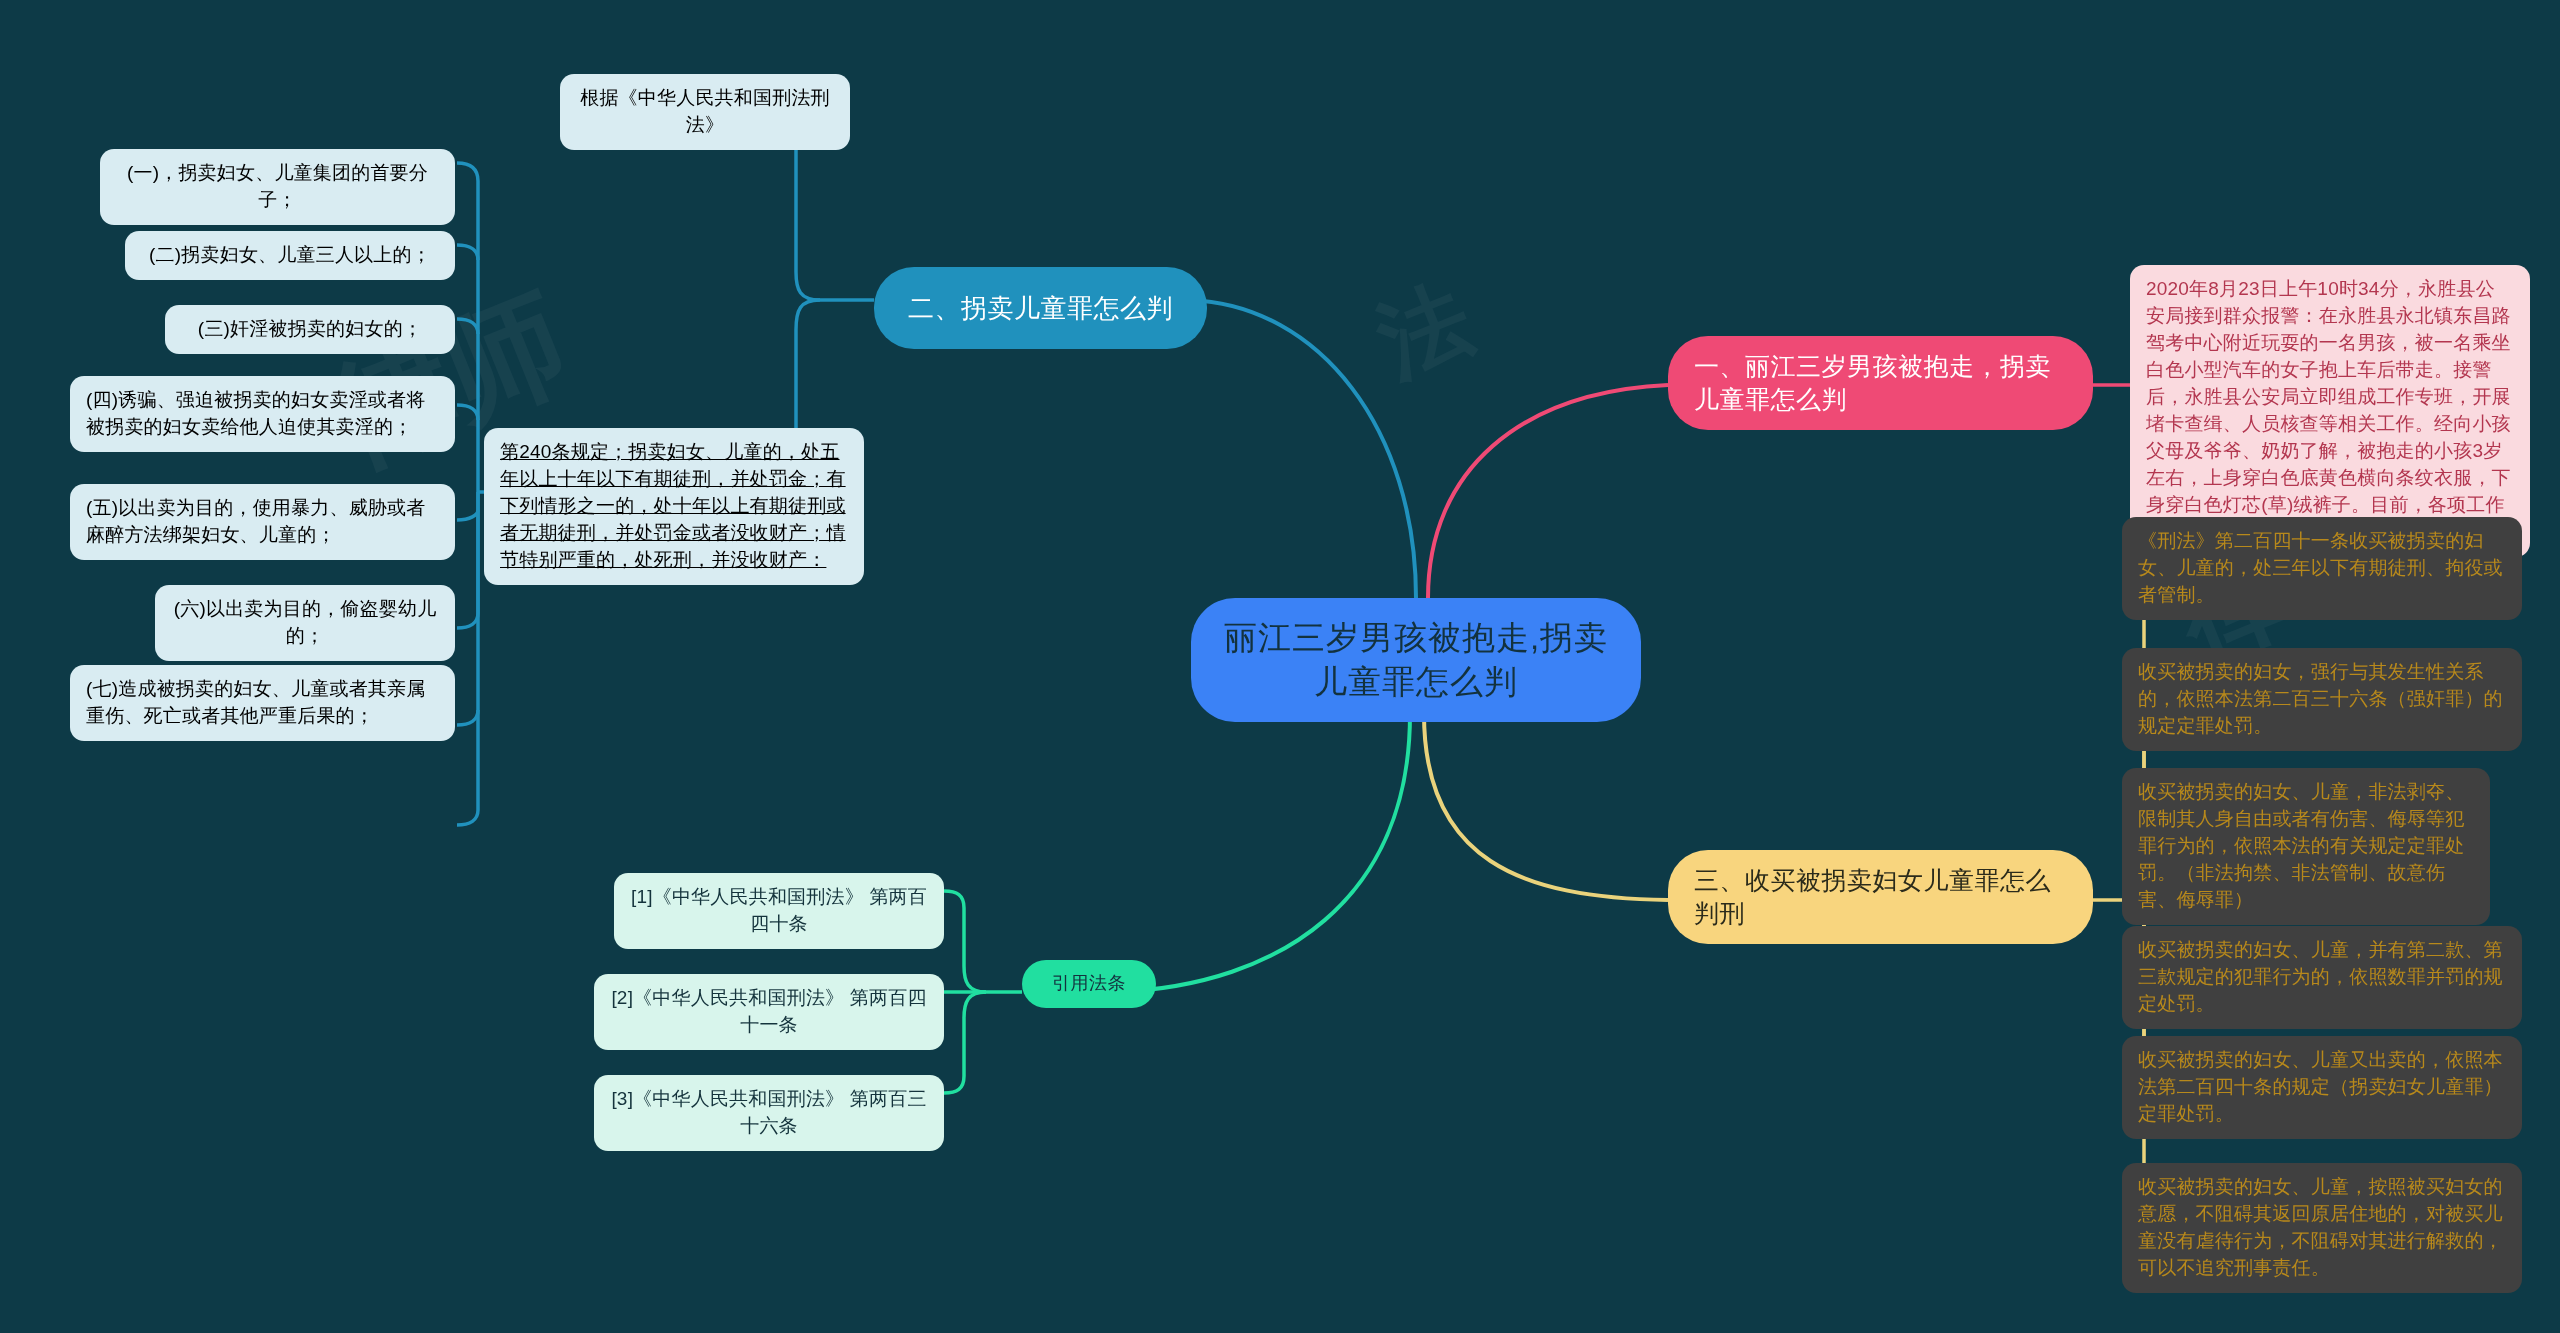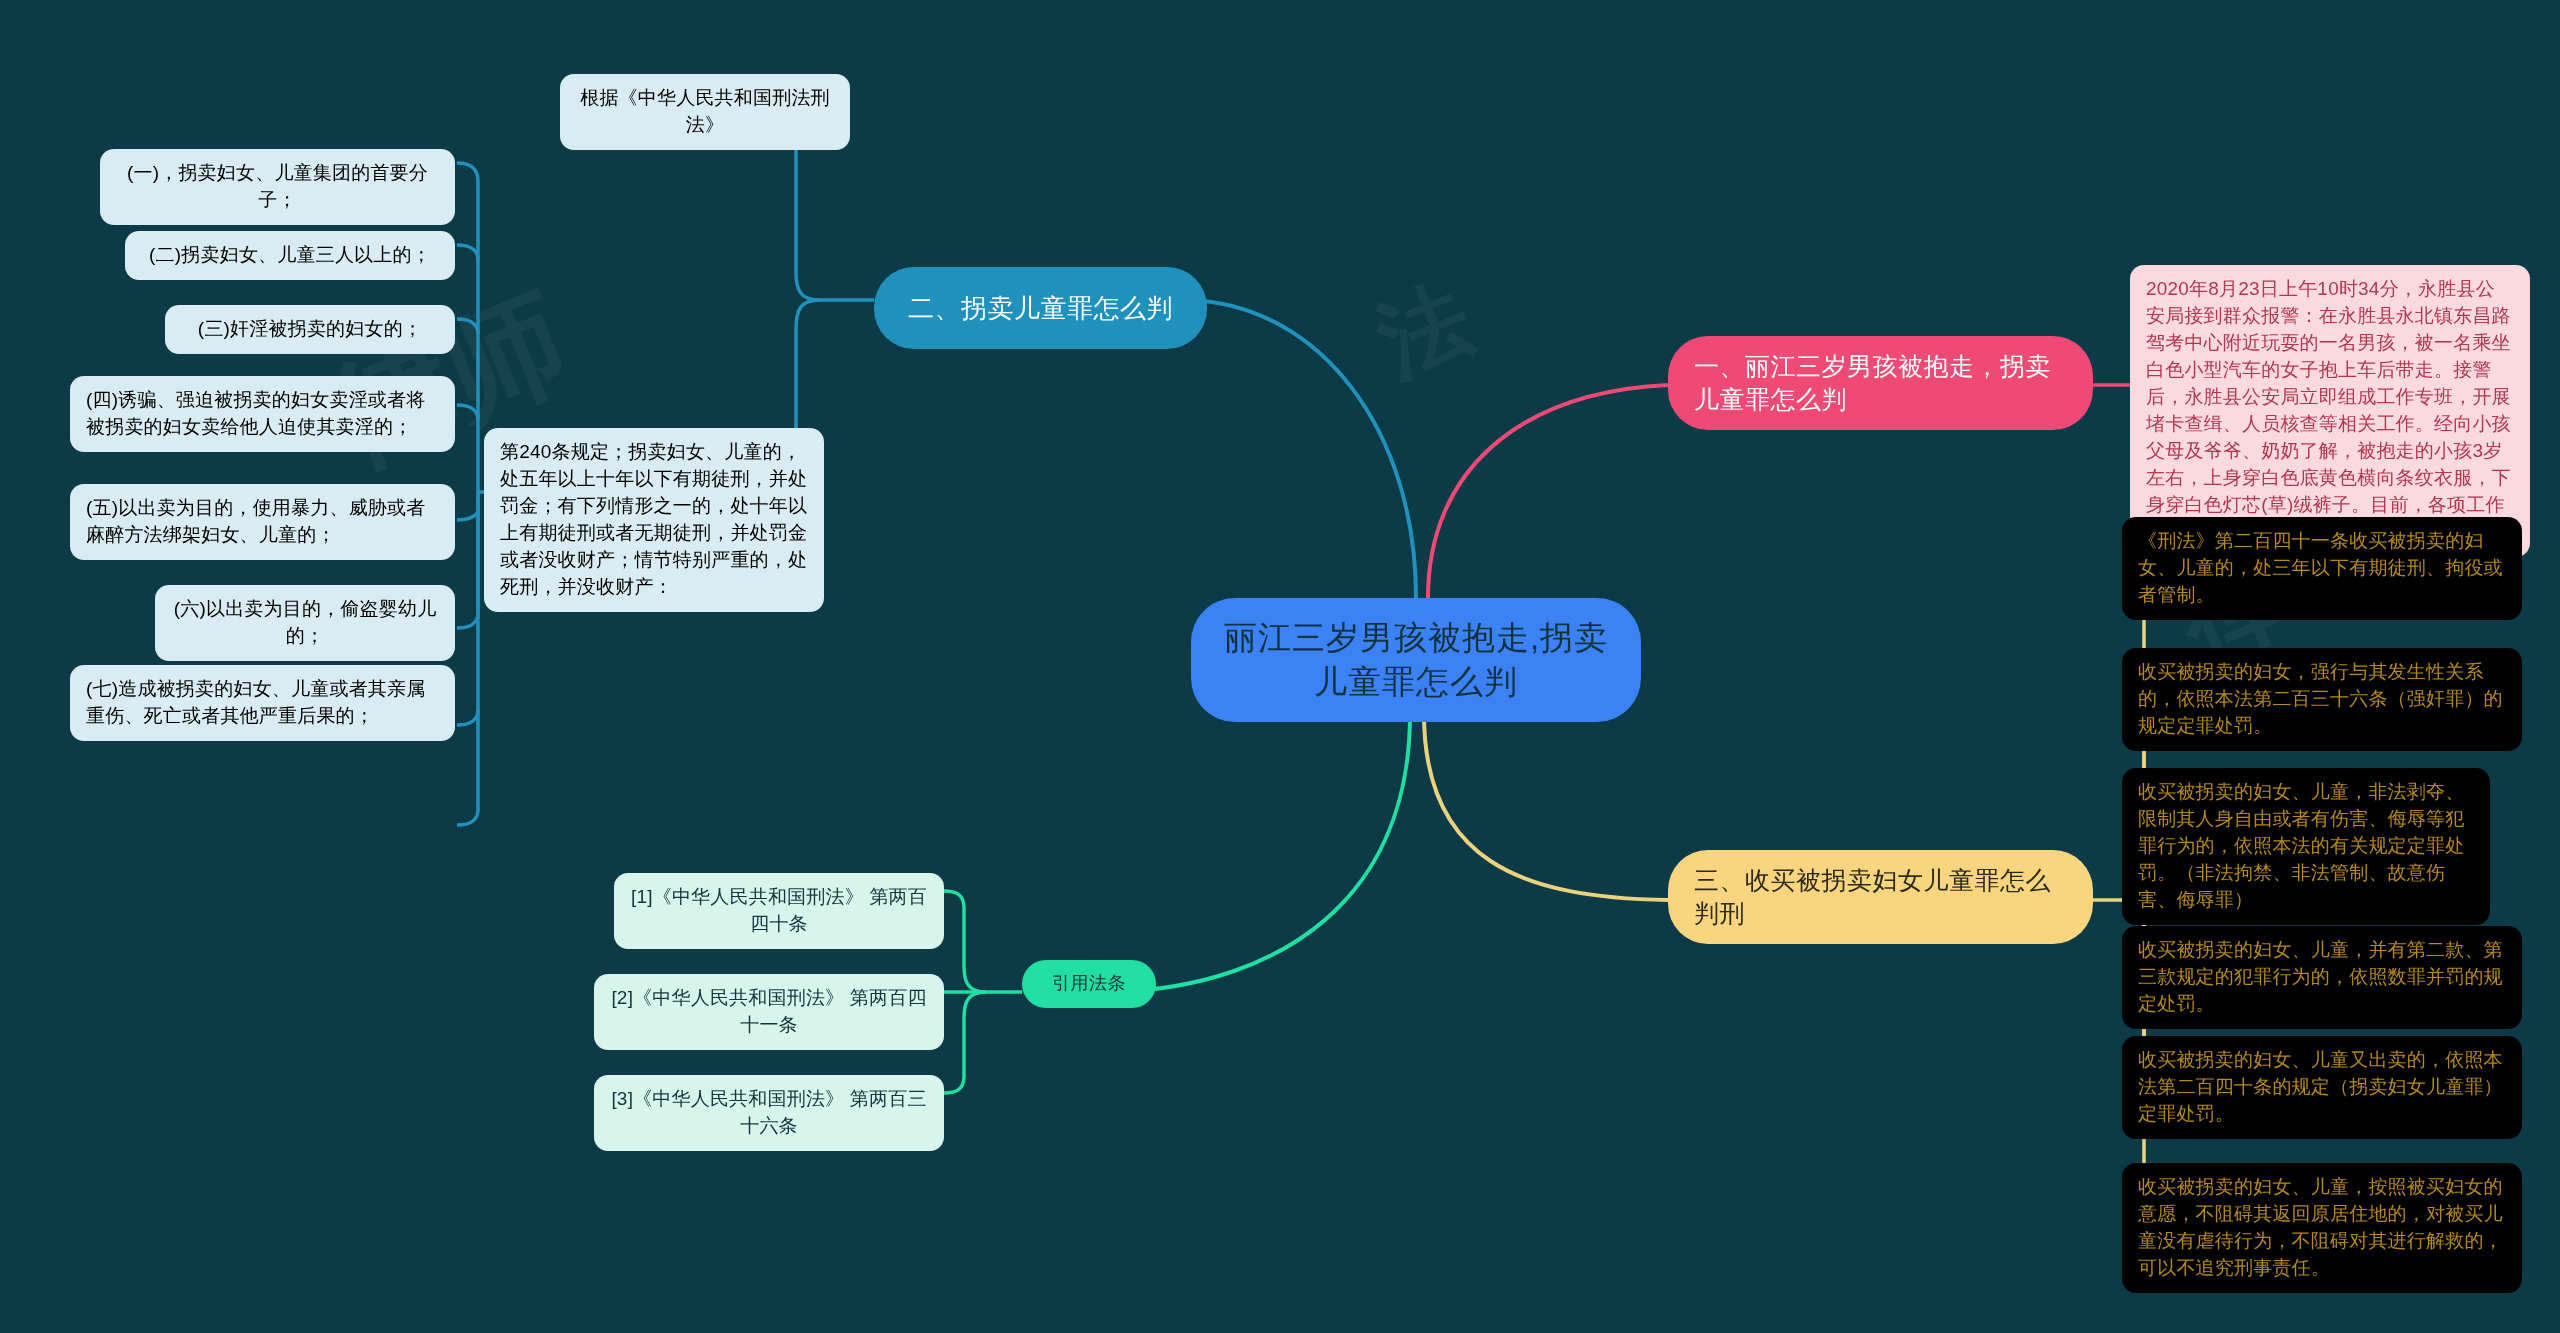--- a/index.html
+++ b/index.html
@@ -36,21 +36,21 @@
   .card{
     border-radius:14px;
     padding:11px 16px;
     font-size:19px;line-height:1.42;
     letter-spacing:.2px;
     box-sizing:border-box;
   }
   .card-blue{background:#d9ecf2;color:#000000;}
   .card-mint{background:#d8f5ec;color:#14333c;}
   .card-pink{background:#fadadf;color:#b3364f;}
-  .card-cream{background:#000000;color:#b8891b;}
+  .card-cream{background:#404040;color:#b8891b;}
 
   .watermark{
     position:absolute;color:rgba(255,255,255,.045);
     font-size:120px;font-weight:bold;transform:rotate(-22deg);
     user-select:none;pointer-events:none;white-space:nowrap;
   }
 </style>
 </head>
 <body>
 
@@ -103,21 +103,21 @@
 
   <div class="node root">丽江三岁男孩被抱走,拐卖儿童罪怎么判</div>
 
   <div class="node pill pill-pink">一、丽江三岁男孩被抱走，拐卖儿童罪怎么判</div>
   <div class="node card card-pink" style="width:400px;left:2130px;top:265px;">2020年8月23日上午10时34分，永胜县公安局接到群众报警：在永胜县永北镇东昌路驾考中心附近玩耍的一名男孩，被一名乘坐白色小型汽车的女子抱上车后带走。接警后，永胜县公安局立即组成工作专班，开展堵卡查缉、人员核查等相关工作。经向小孩父母及爷爷、奶奶了解，被抱走的小孩3岁左右，上身穿白色底黄色横向条纹衣服，下身穿白色灯芯(草)绒裤子。目前，各项工作正在开展中。</div>
 
   <div class="node pill pill-blue">二、拐卖儿童罪怎么判</div>
 
   <div class="node card card-blue" style="width:290px;left:560px;top:74px;text-align:center;">根据《中华人民共和国刑法刑法》</div>
 
-  <div class="node card card-blue" style="width:340px;left:484px;top:428px;">第240条规定；拐卖妇女、儿童的，处五年以上十年以下有期徒刑，并处罚金；有下列情形之一的，处十年以上有期徒刑或者无期徒刑，并处罚金或者没收财产；情节特别严重的，处死刑，并没收财产：</div>
+  <div class="node card card-blue" style="width:380px;left:484px;top:428px;text-decoration:underline;">第240条规定；拐卖妇女、儿童的，处五年以上十年以下有期徒刑，并处罚金；有下列情形之一的，处十年以上有期徒刑或者无期徒刑，并处罚金或者没收财产；情节特别严重的，处死刑，并没收财产：</div>
 
   <div class="node card card-blue" style="width:355px;left:100px;top:149px;text-align:center;">(一)，拐卖妇女、儿童集团的首要分子；</div>
   <div class="node card card-blue" style="width:330px;left:125px;top:231px;text-align:center;">(二)拐卖妇女、儿童三人以上的；</div>
   <div class="node card card-blue" style="width:290px;left:165px;top:305px;text-align:center;">(三)奸淫被拐卖的妇女的；</div>
   <div class="node card card-blue" style="width:385px;left:70px;top:376px;">(四)诱骗、强迫被拐卖的妇女卖淫或者将被拐卖的妇女卖给他人迫使其卖淫的；</div>
   <div class="node card card-blue" style="width:385px;left:70px;top:484px;">(五)以出卖为目的，使用暴力、威胁或者麻醉方法绑架妇女、儿童的；</div>
   <div class="node card card-blue" style="width:300px;left:155px;top:585px;text-align:center;">(六)以出卖为目的，偷盗婴幼儿的；</div>
   <div class="node card card-blue" style="width:385px;left:70px;top:665px;">(七)造成被拐卖的妇女、儿童或者其亲属重伤、死亡或者其他严重后果的；</div>
 
   <div class="node pill pill-yellow">三、收买被拐卖妇女儿童罪怎么判刑</div>

